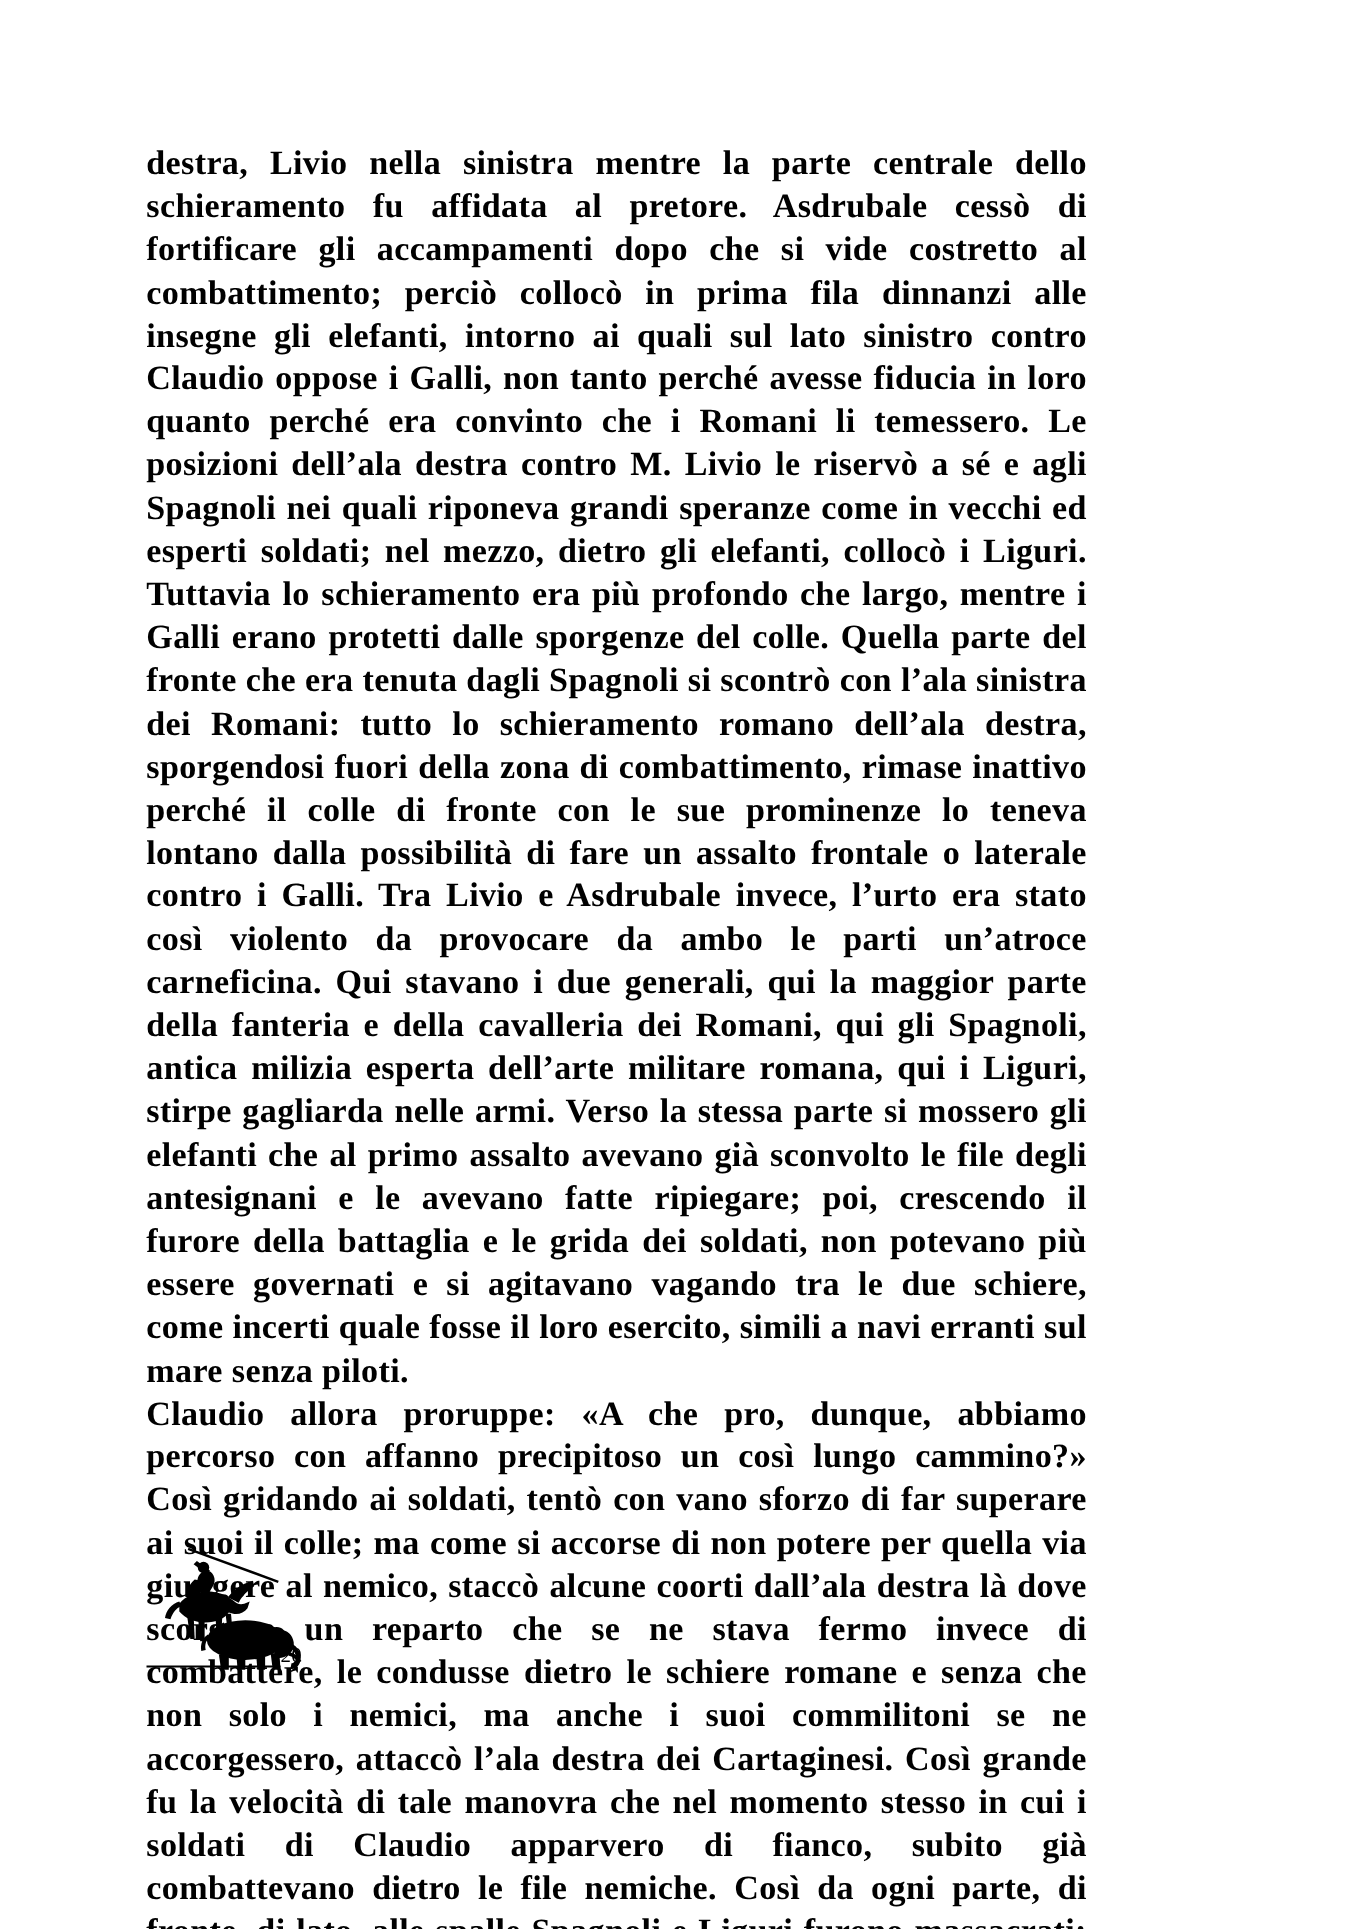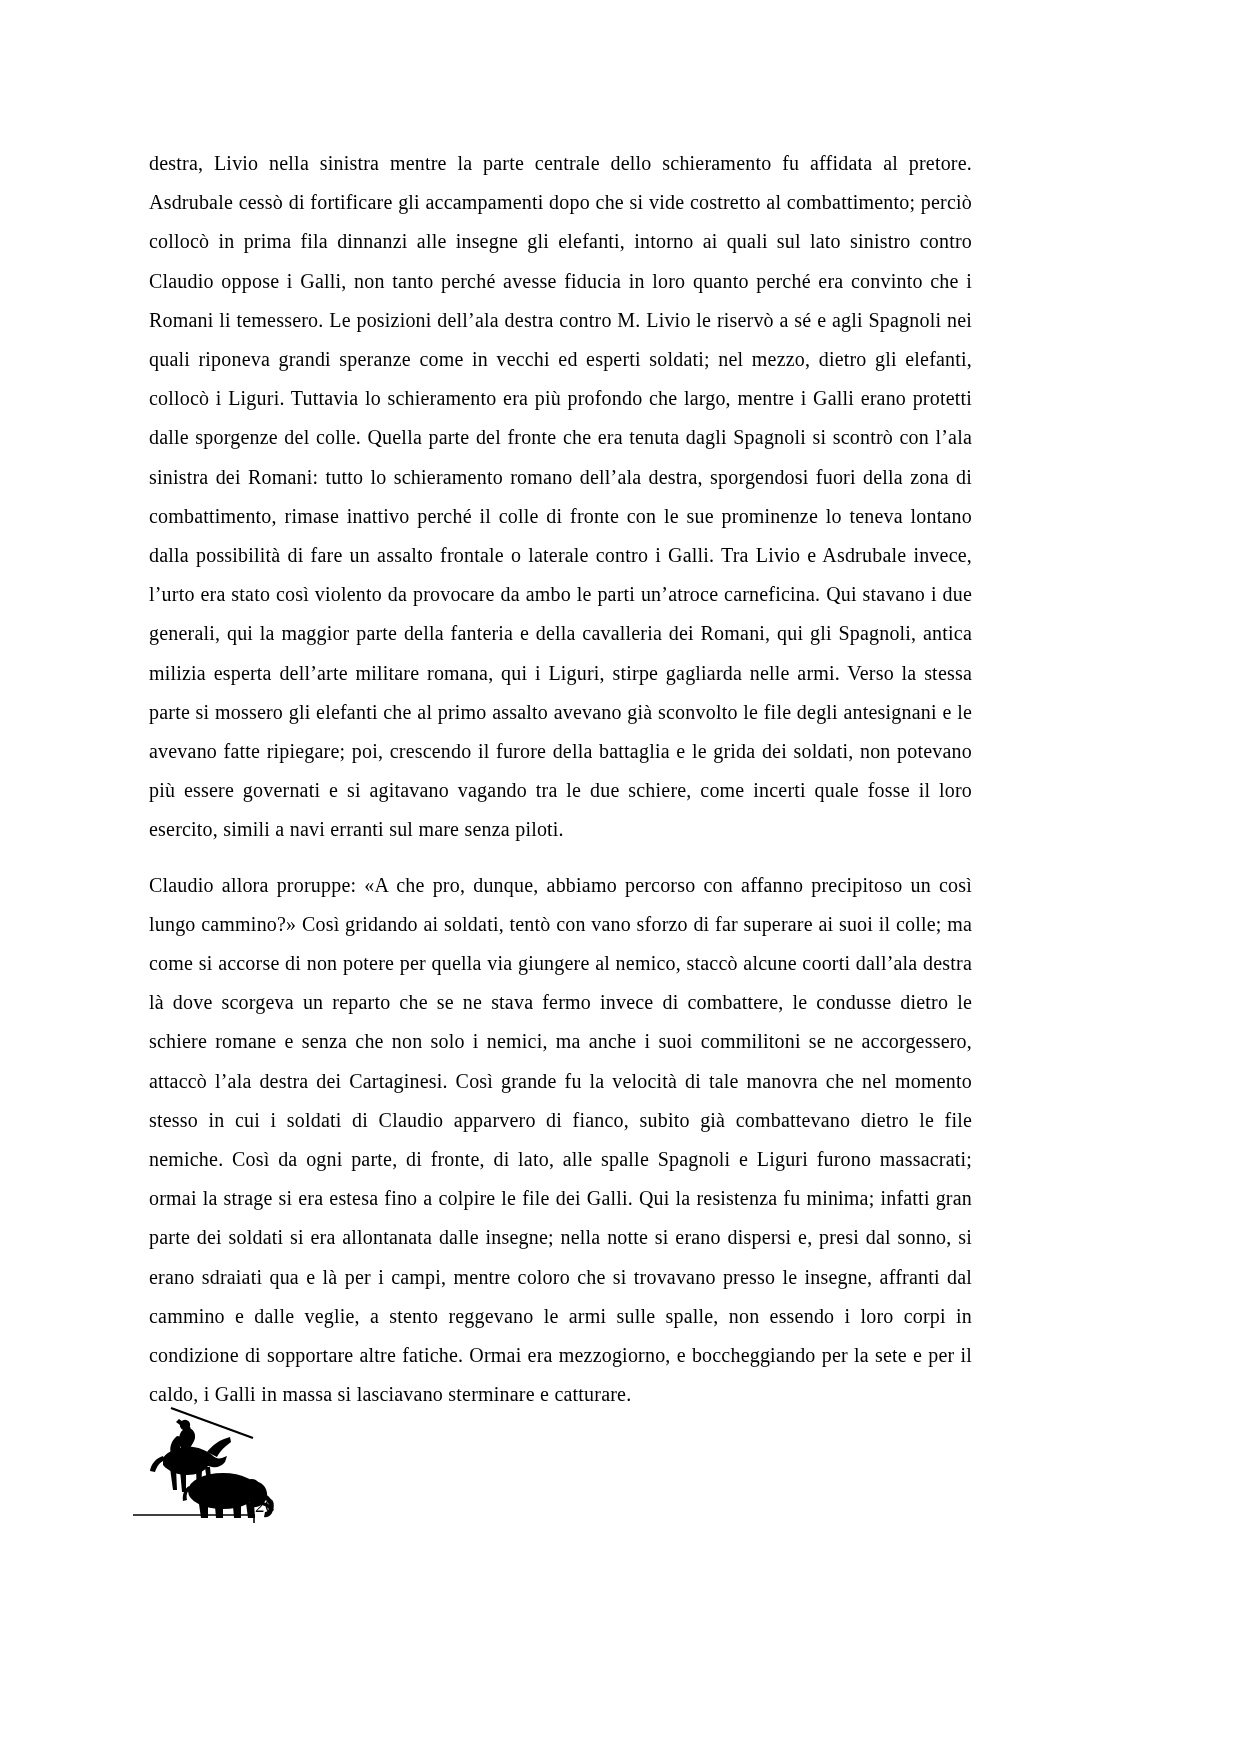--- a/index.html
+++ b/index.html
@@ -26,29 +26,30 @@
   }
 
   .text-column {
     position: absolute;
     left: 133px;
     top: 128px;
     width: 855px;
   }
 
   .para {
-    margin: 16px;
-    font-size: 20px;
+    margin: 0;
+    font-size: 31px;
     line-height: 39.2px;
     text-align: justify;
     text-justify: inter-word;
     letter-spacing: 0.01em;
     word-spacing: 0.005em;
     -webkit-hyphens: none;
     hyphens: none;
+    font-weight: bold;
   }
 
   .para + .para {
     margin-top: 0;
   }
 
   
   .footer {
     position: absolute;
     left: 133px;

